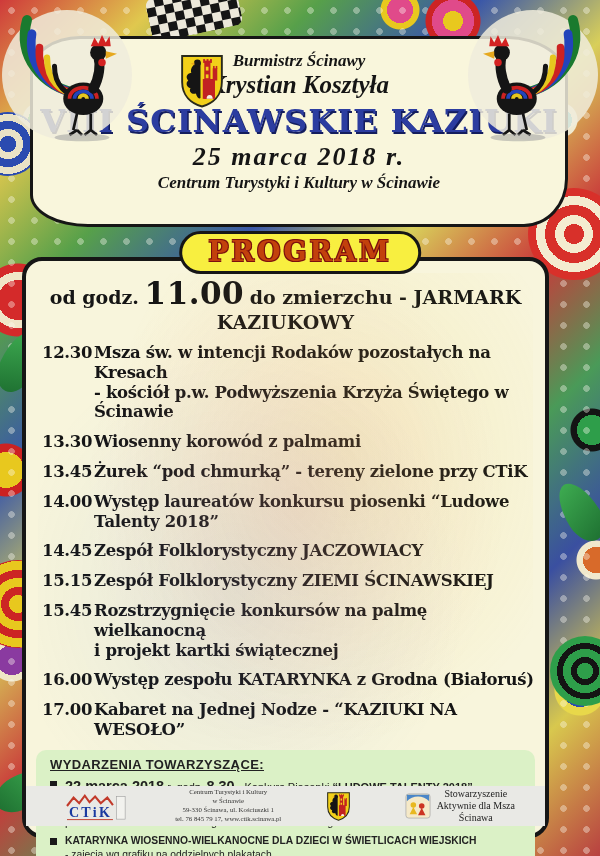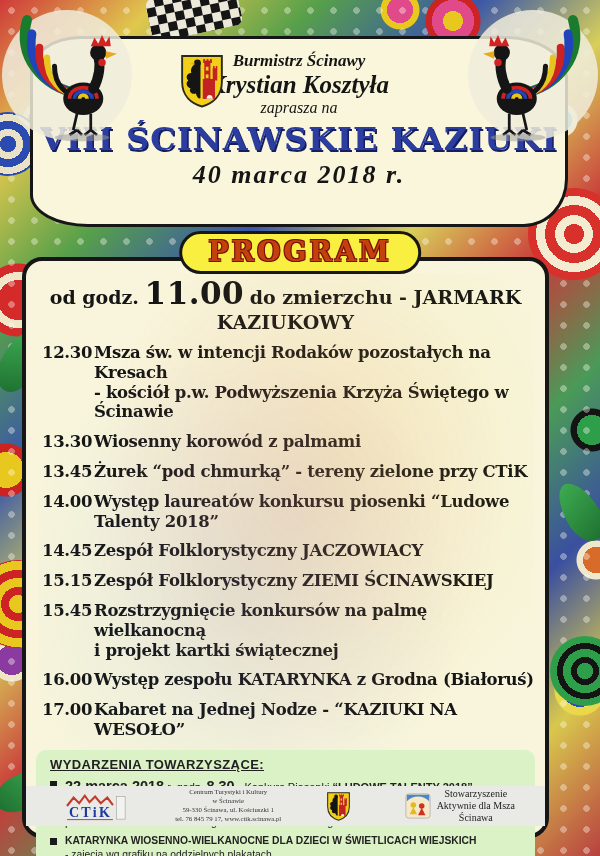--- a/index.html
+++ b/index.html
@@ -157,23 +157,23 @@
   <svg class="rooster right">
       <use href="#sym-rooster"></use>
     </svg>
 
   <div class="blob">
     <svg class="crest-header" viewBox="0 0 60 72">
         <use href="#sym-crest"></use>
       </svg>
     <p class="script1">Burmistrz Ścinawy</p>
     <p class="script2">Krystian Kosztyła</p>
-    <p class="script3">zaprasza na</p>
     <h1 class="big-title">VIII ŚCINAWSKIE KAZIUKI</h1>
-    <p class="date-line">40 marca 2018 r.</p>
+    <p class="date-line">25 marca 2018 r.</p>
+    <p class="venue-line">Centrum Turystyki i Kultury w Ścinawie</p>
   </div>
 
   <div class="pill">PROGRAM</div>
 
   <div class="panel">
     <div class="headline">
       <span class="h-pre">od godz.</span>
       <span class="h-time">11.00</span>
       <span class="h-post">do zmierzchu - JARMARK KAZIUKOWY</span>
     </div>

